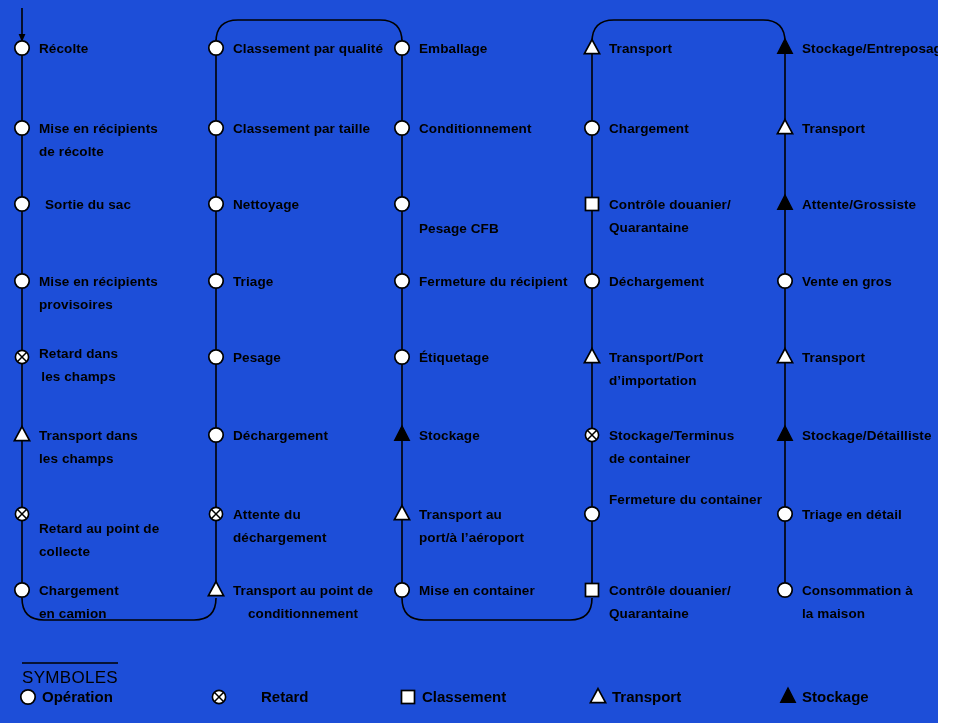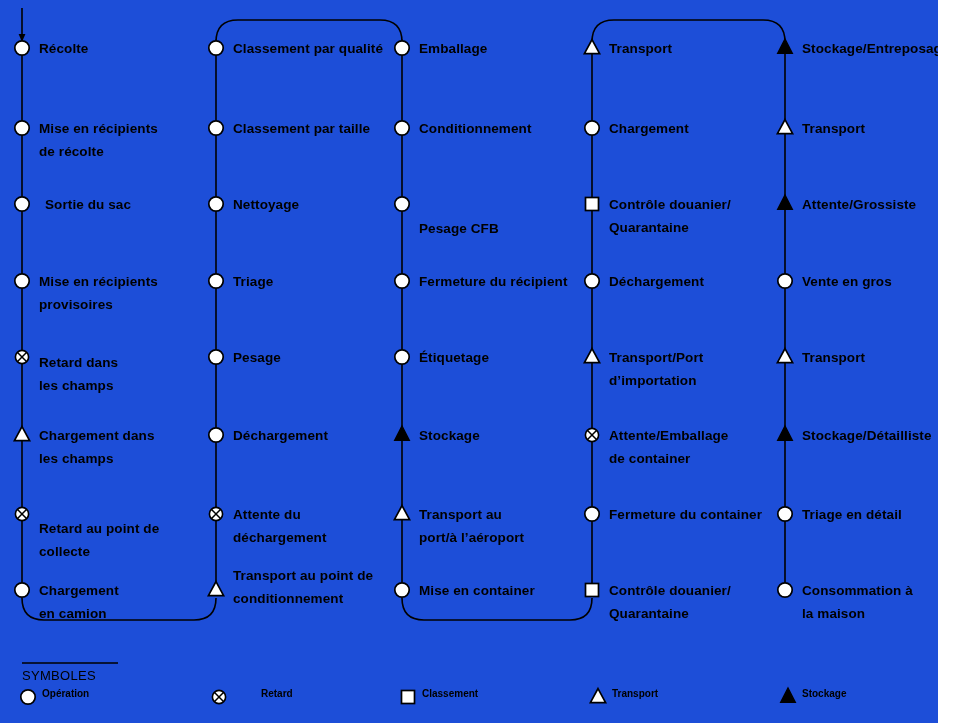--- a/index.html
+++ b/index.html
@@ -32,29 +32,29 @@
     font-weight: bold;
     line-height: 23px;
     letter-spacing: 0.1px;
     color: #000000;
     white-space: pre-line;
     -webkit-font-smoothing: none;
   }
   .legend-title {
     position: absolute;
     font-family: "Liberation Sans", sans-serif;
-    font-size: 13px;
+    font-size: 17px;
     font-weight: normal;
     letter-spacing: 0.3px;
     color: #000000;
   }
   .legend-item-label {
     position: absolute;
     font-family: "Liberation Sans", sans-serif;
-    font-size: 10px;
+    font-size: 15px;
     font-weight: bold;
     color: #000000;
   }
 </style>
 </head>
 <body>
 
 <div id="page">
 
   <svg id="flow-svg" viewBox="0 0 978 723">
@@ -229,57 +229,57 @@
       </g>
     </svg>
 
   <div id="labels-layer">
       <div class="node-label" style="left: 39px; top: 37px;">Récolte</div>
       <div class="node-label" style="left: 39px; top: 117px;">Mise en récipients
 de récolte</div>
       <div class="node-label" style="left: 45px; top: 193px;">Sortie  du sac</div>
       <div class="node-label" style="left: 39px; top: 270px;">Mise en récipients
 provisoires</div>
-      <div class="node-label" style="left: 39px; top: 351px;">Retard dans
+      <div class="node-label" style="left: 39px; top: 342px; text-align: center;">Retard dans
 les champs</div>
-      <div class="node-label" style="left: 39px; top: 424px;">Chargement dans
+      <div class="node-label" style="left: 39px; top: 424px;">Transport dans
 les champs</div>
       <div class="node-label" style="left: 39px; top: 503px; margin-top: 14px;">Retard au point de
 collecte</div>
       <div class="node-label" style="left: 39px; top: 579px;">Chargement
 en camion</div>
       <div class="node-label" style="left: 233px; top: 37px; text-align: right;">Classement par qualité</div>
       <div class="node-label" style="left: 233px; top: 117px;">Classement par taille</div>
       <div class="node-label" style="left: 233px; top: 193px;">Nettoyage</div>
       <div class="node-label" style="left: 233px; top: 270px;">Triage</div>
       <div class="node-label" style="left: 233px; top: 346px;">Pesage</div>
       <div class="node-label" style="left: 233px; top: 424px;">Déchargement</div>
       <div class="node-label" style="left: 233px; top: 503px;">Attente du
 déchargement</div>
-      <div class="node-label" style="left: 233px; top: 564px;">Transport au point de
+      <div class="node-label" style="left: 233px; top: 579px; text-align: center;">Transport au point de
 conditionnement</div>
       <div class="node-label" style="left: 419px; top: 37px;">Emballage</div>
       <div class="node-label" style="left: 419px; top: 117px;">Conditionnement</div>
       <div class="node-label" style="left: 419px; top: 193px; margin-top: 24px;">Pesage CFB</div>
       <div class="node-label" style="left: 419px; top: 270px;">Fermeture du récipient</div>
       <div class="node-label" style="left: 419px; top: 346px;">Étiquetage</div>
       <div class="node-label" style="left: 419px; top: 424px;">Stockage</div>
       <div class="node-label" style="left: 419px; top: 503px;">Transport au
 port/à l’aéroport</div>
       <div class="node-label" style="left: 419px; top: 579px;">Mise en  container</div>
       <div class="node-label" style="left: 609px; top: 37px;">Transport</div>
       <div class="node-label" style="left: 609px; top: 117px;">Chargement</div>
       <div class="node-label" style="left: 609px; top: 193px;">Contrôle douanier/
 Quarantaine</div>
       <div class="node-label" style="left: 609px; top: 270px;">Déchargement</div>
       <div class="node-label" style="left: 609px; top: 346px;">Transport/Port
 d’importation</div>
-      <div class="node-label" style="left: 609px; top: 424px;">Attente/Emballage
+      <div class="node-label" style="left: 609px; top: 424px;">Stockage/Terminus
 de container</div>
-      <div class="node-label" style="left: 609px; top: 503px;">Fermeture du container</div>
+      <div class="node-label" style="left: 609px; top: 488px;">Fermeture du container</div>
       <div class="node-label" style="left: 609px; top: 579px;">Contrôle douanier/
 Quarantaine</div>
       <div class="node-label" style="left: 802px; top: 37px;">Stockage/Entreposage</div>
       <div class="node-label" style="left: 802px; top: 117px;">Transport</div>
       <div class="node-label" style="left: 802px; top: 193px;">Attente/Grossiste</div>
       <div class="node-label" style="left: 802px; top: 270px;">Vente en gros</div>
       <div class="node-label" style="left: 802px; top: 346px;">Transport</div>
       <div class="node-label" style="left: 802px; top: 424px;">Stockage/Détailliste</div>
       <div class="node-label" style="left: 802px; top: 503px;">Triage en détail</div>
       <div class="node-label" style="left: 802px; top: 579px;">Consommation à

